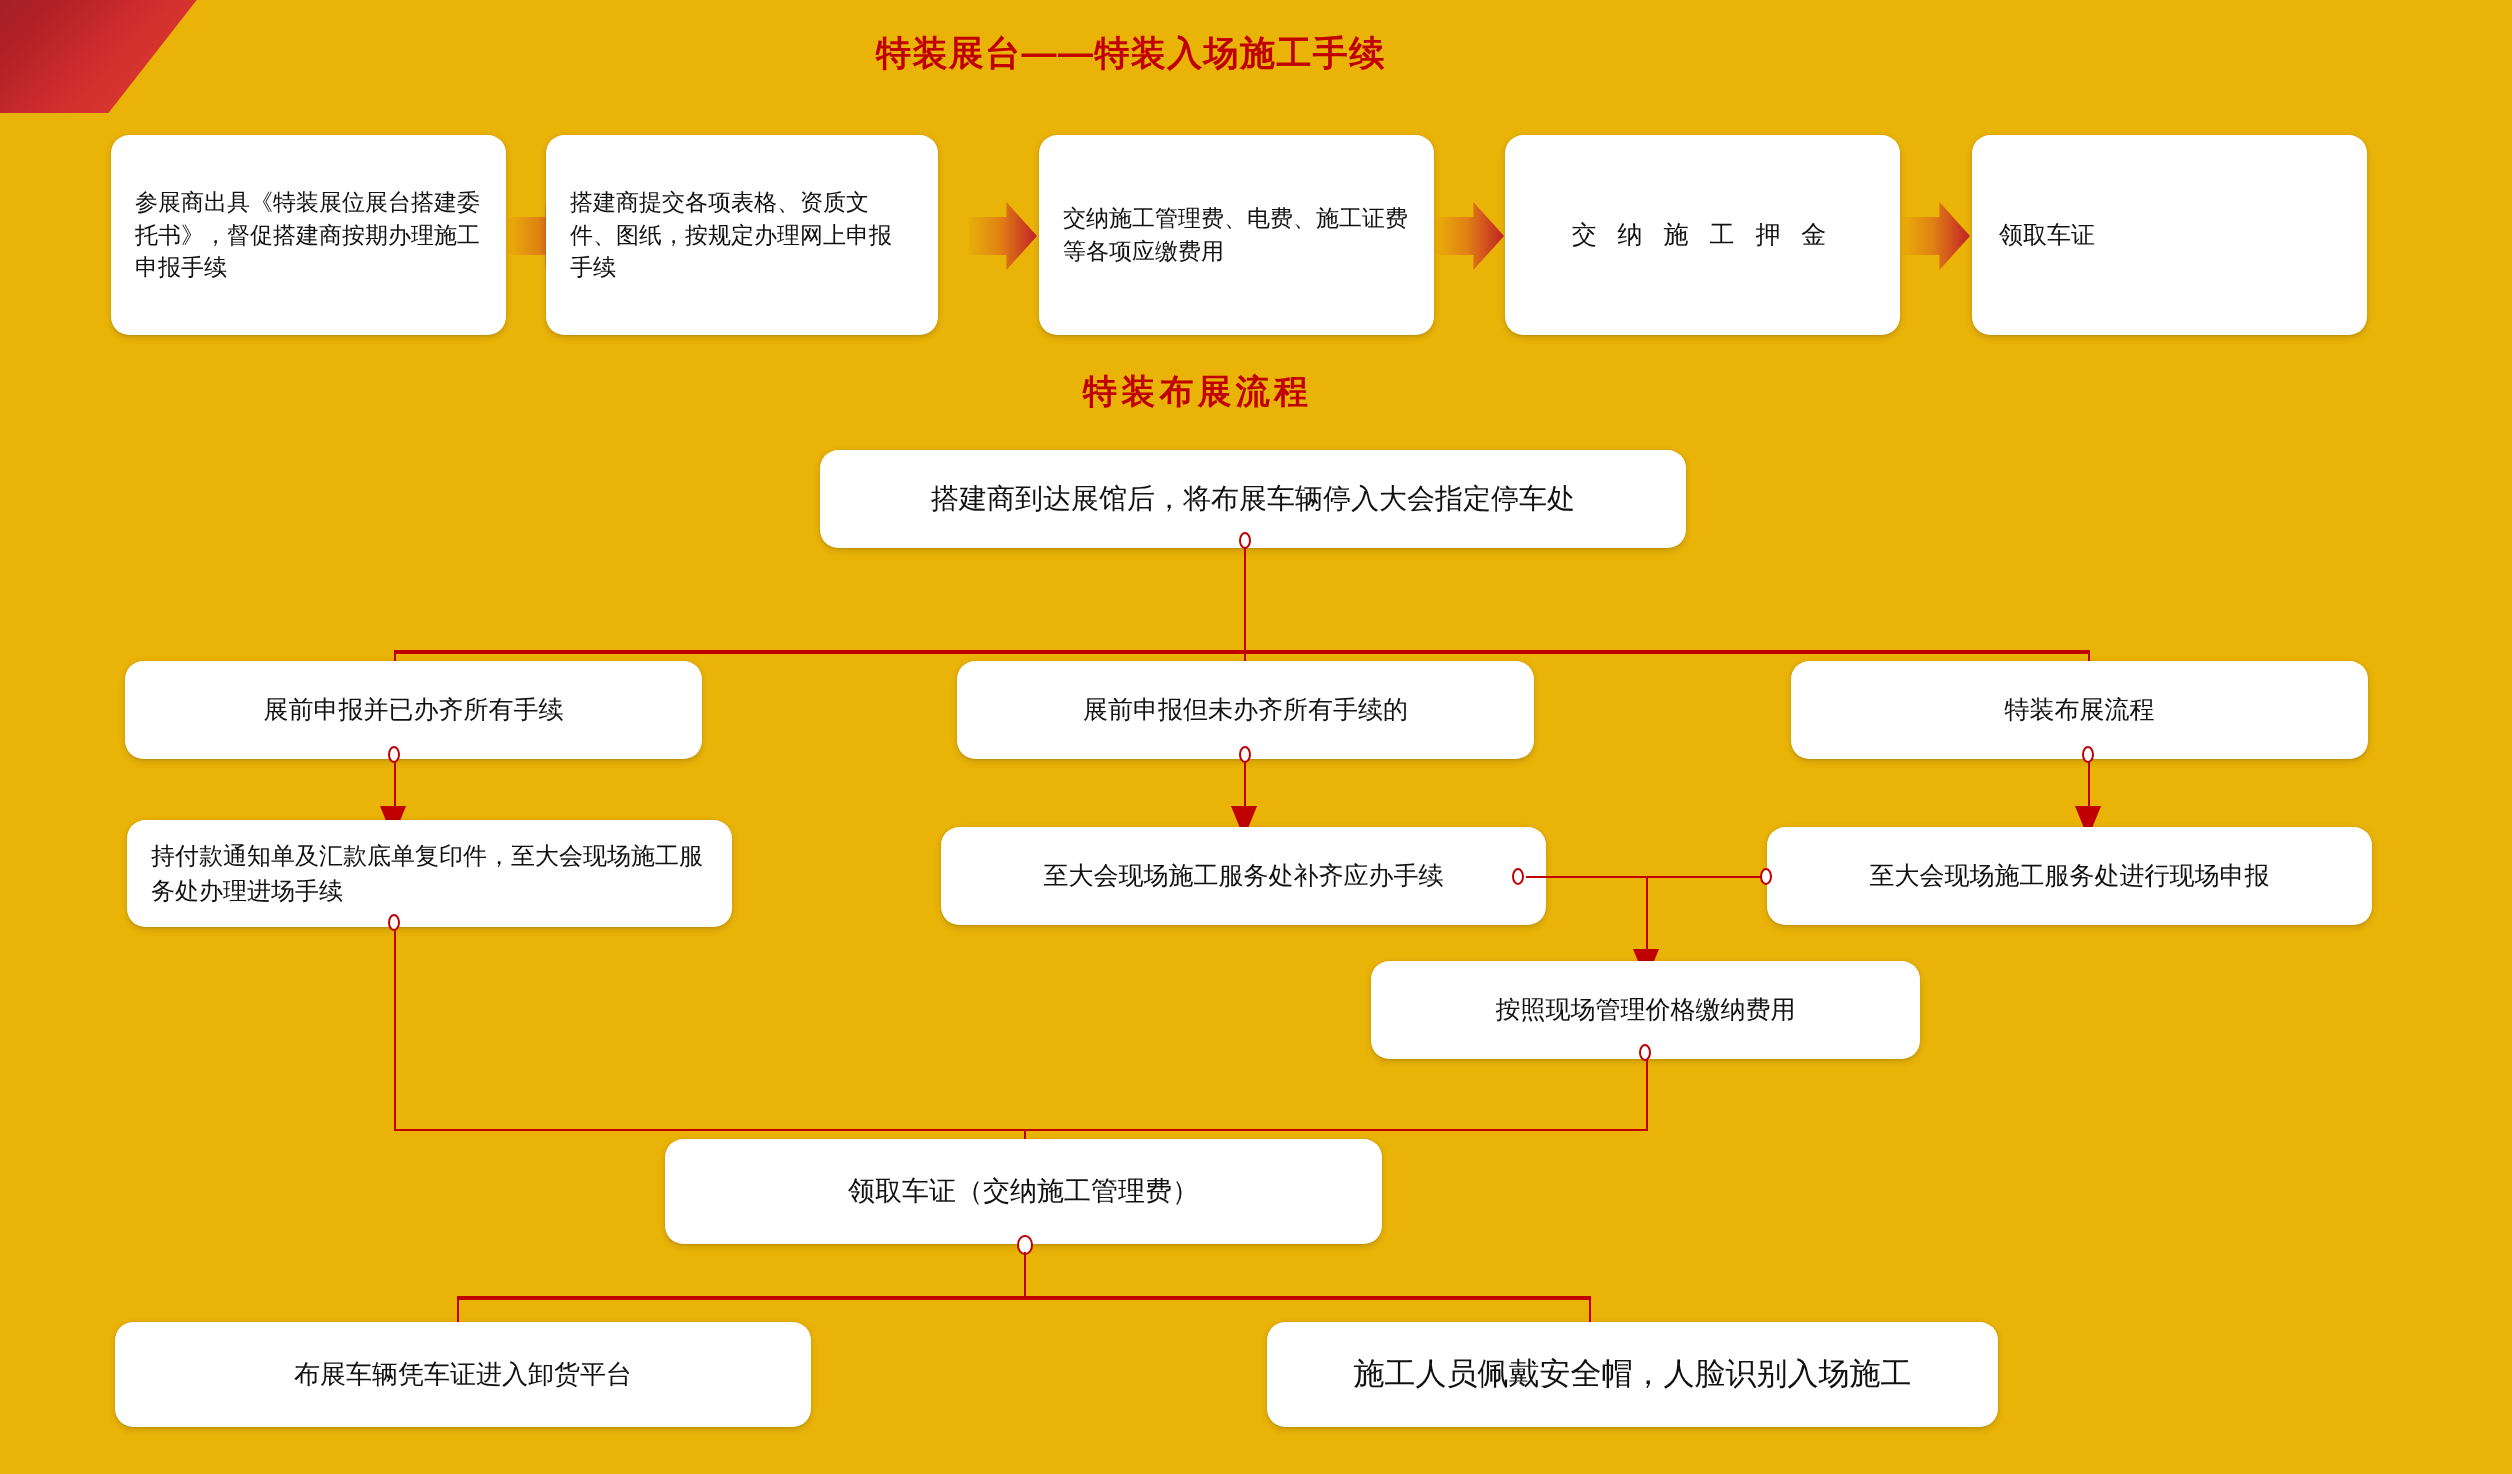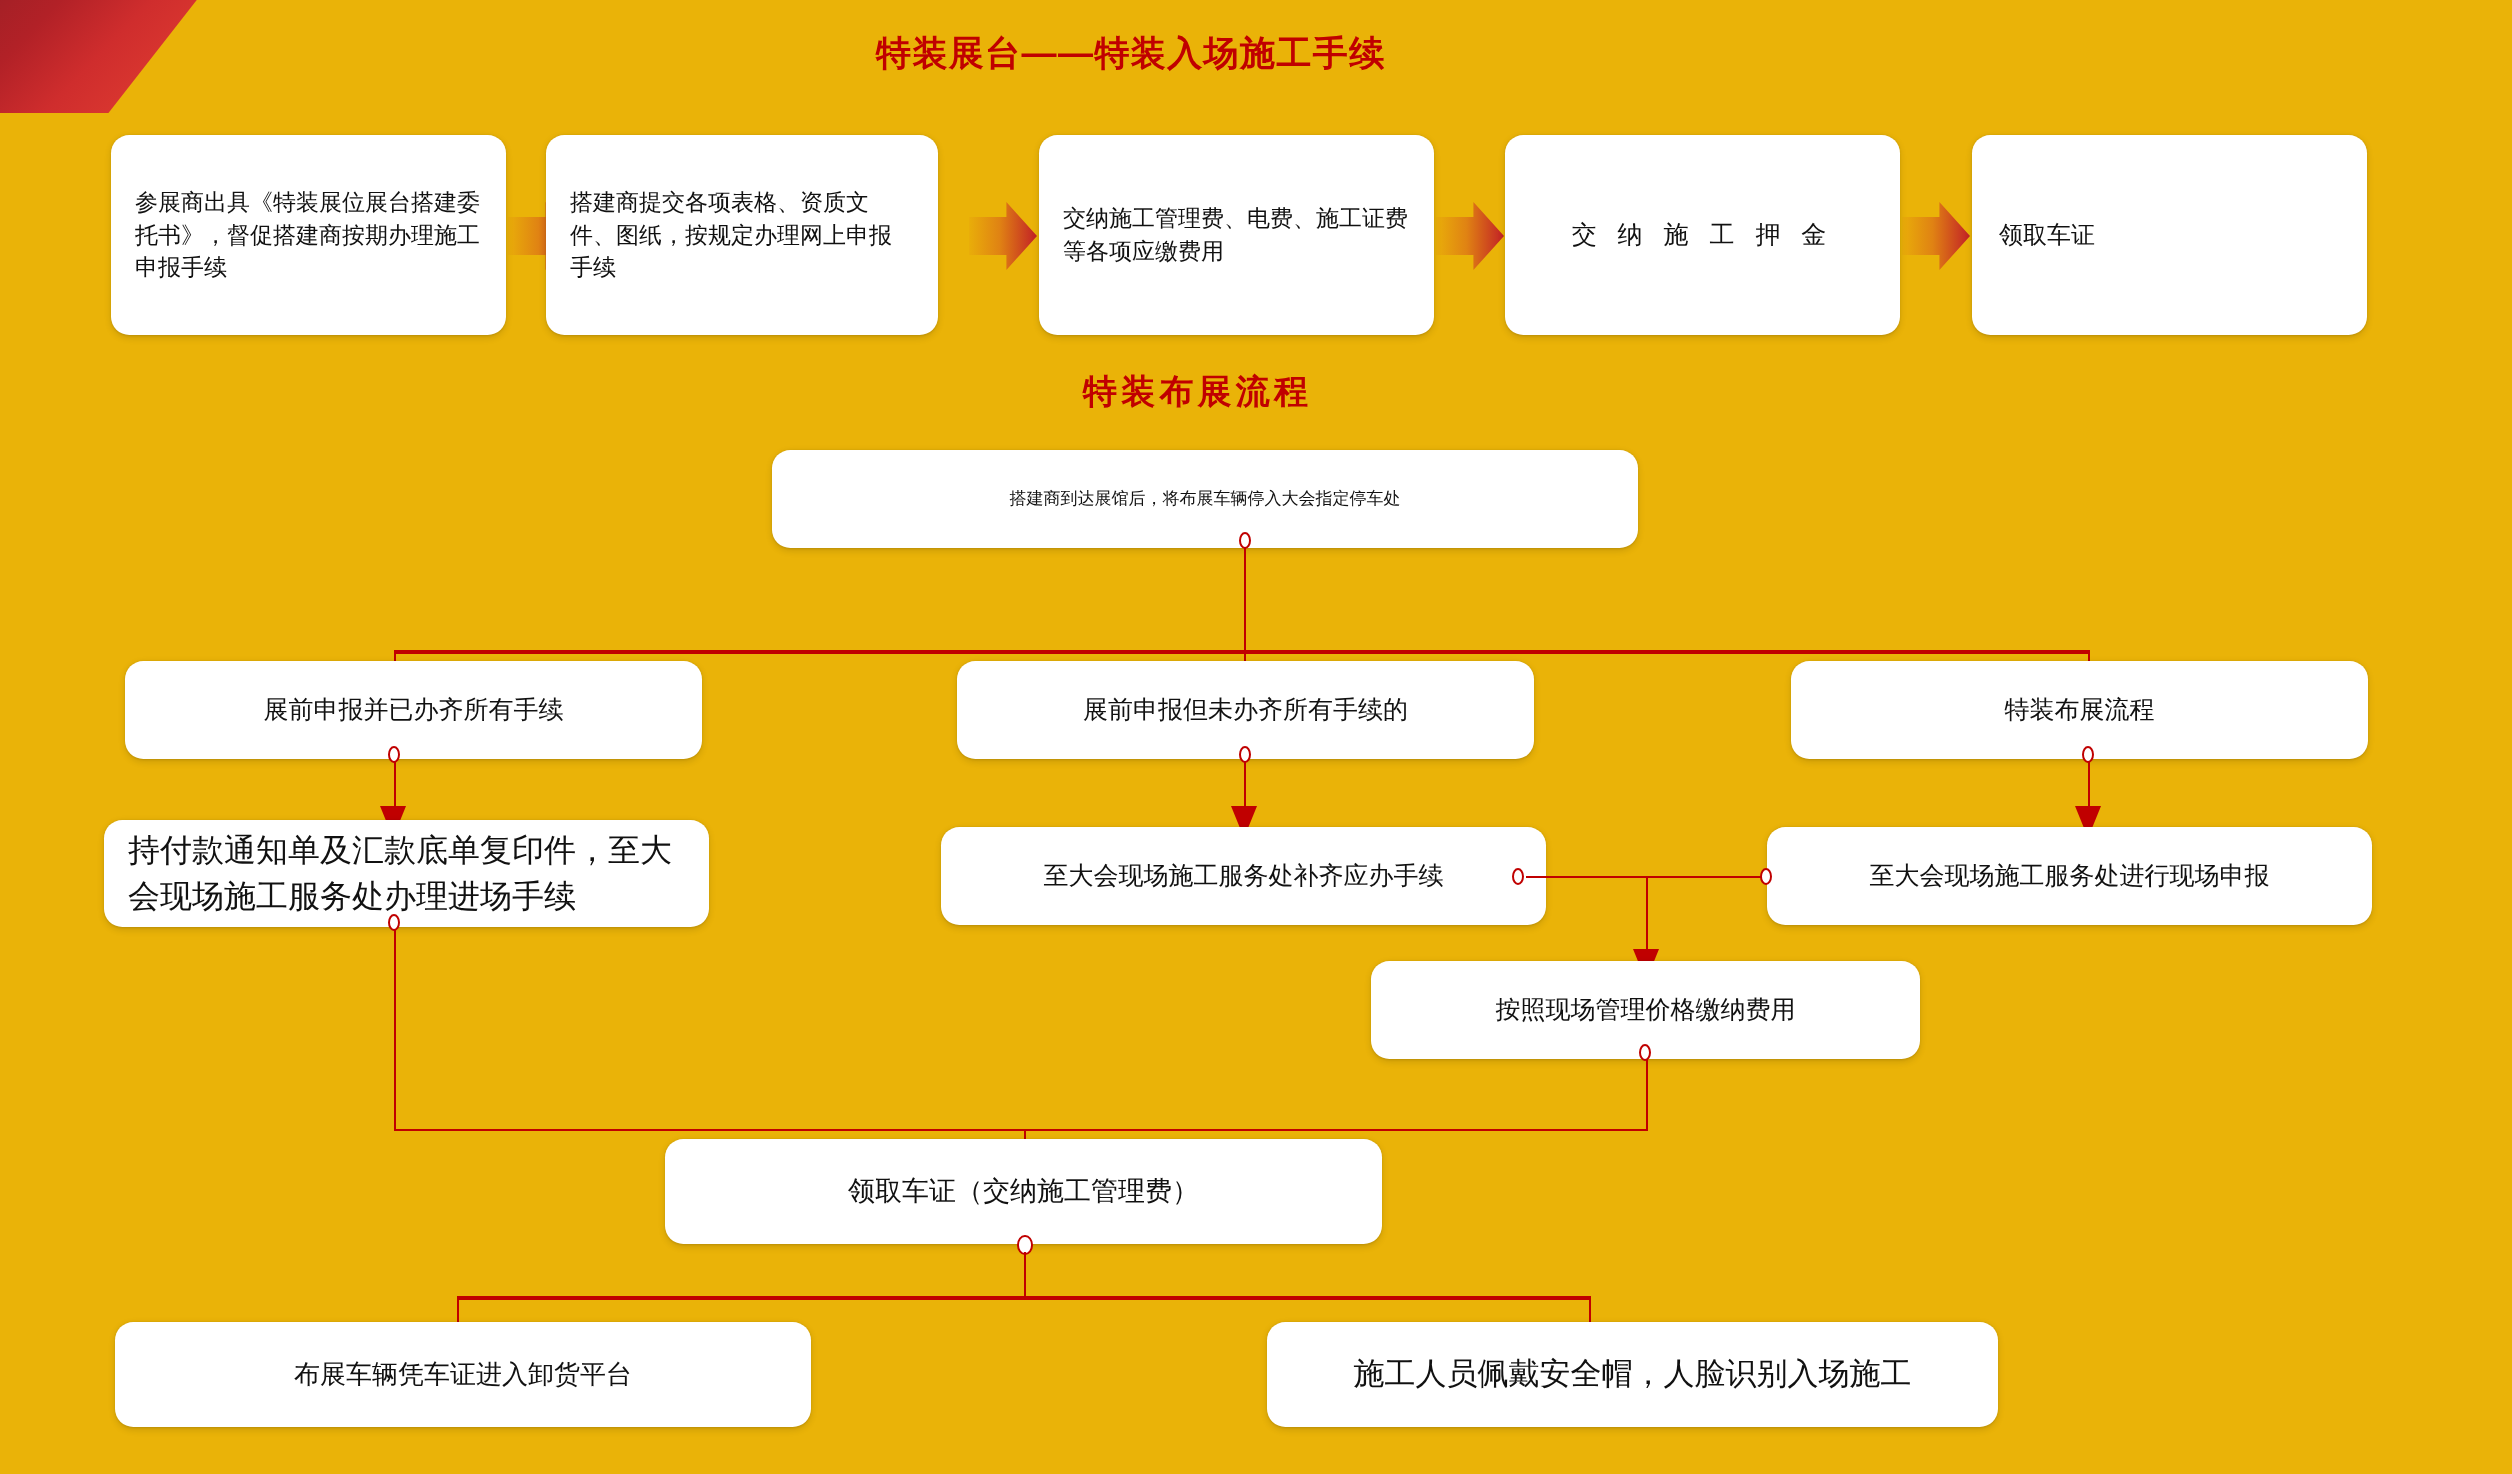--- a/index.html
+++ b/index.html
@@ -150,21 +150,21 @@
   <div class="box center" style="left:1505px; top:135px; width:395px; height:200px; padding:0 21px; font-size:25px; letter-spacing:7px;">
     <span class="txt">交 纳 施 工 押 金</span>
   </div>
 
   <div class="chev" style="left:1902px; top:202px;"></div>
 
   <div class="box left" style="left:1972px; top:135px; width:395px; height:200px; padding:0 27px; font-size:24px;">
     <span class="txt">领取车证</span>
   </div>
 
-  <div class="box center" style="left:772px; top:450px; width:866px; height:98px; padding:0 28px; font-size:17px;">
+  <div class="box center" style="left:820px; top:450px; width:866px; height:98px; padding:0 28px; font-size:28px;">
     <span class="txt">搭建商到达展馆后，将布展车辆停入大会指定停车处</span>
   </div>
   <div class="dot" style="left:1239px; top:532px;"></div>
 
   <div class="vline" style="left:1244px; top:548px; height:103px;"></div>
 
   <div class="hline thick" style="left:394px; top:650px; width:1696px;"></div>
 
   <div class="vline" style="left:394px; top:650px; height:56px;"></div>
   <div class="arrowhead" style="left:385px; top:703px;"></div>
@@ -190,21 +190,21 @@
   <div class="arrowhead fat" style="left:380px; top:806px;"></div>
 
   <div class="dot" style="left:1239px; top:746px;"></div>
   <div class="vline" style="left:1244px; top:761px; height:48px;"></div>
   <div class="arrowhead fat" style="left:1231px; top:806px;"></div>
 
   <div class="dot" style="left:2082px; top:746px;"></div>
   <div class="vline" style="left:2088px; top:761px; height:48px;"></div>
   <div class="arrowhead fat" style="left:2075px; top:806px;"></div>
 
-  <div class="box left" style="left:104px; top:820px; width:605px; height:107px; padding:0 24px; font-size:32px;font-family:Liberation Serif, serif;">
+  <div class="box left" style="left:127px; top:820px; width:605px; height:107px; padding:0 24px; font-size:24px;font-family:Liberation Serif, serif;">
     <span class="txt">持付款通知单及汇款底单复印件，至大会现场施工服务处办理进场手续</span>
   </div>
   <div class="box center" style="left:941px; top:827px; width:605px; height:98px; padding:0 21px; font-size:25px;">
     <span class="txt">至大会现场施工服务处补齐应办手续</span>
   </div>
   <div class="box center" style="left:1767px; top:827px; width:605px; height:98px; padding:0 21px; font-size:25px;">
     <span class="txt">至大会现场施工服务处进行现场申报</span>
   </div>
 
   <div class="dot" style="left:1512px; top:868px;"></div>

